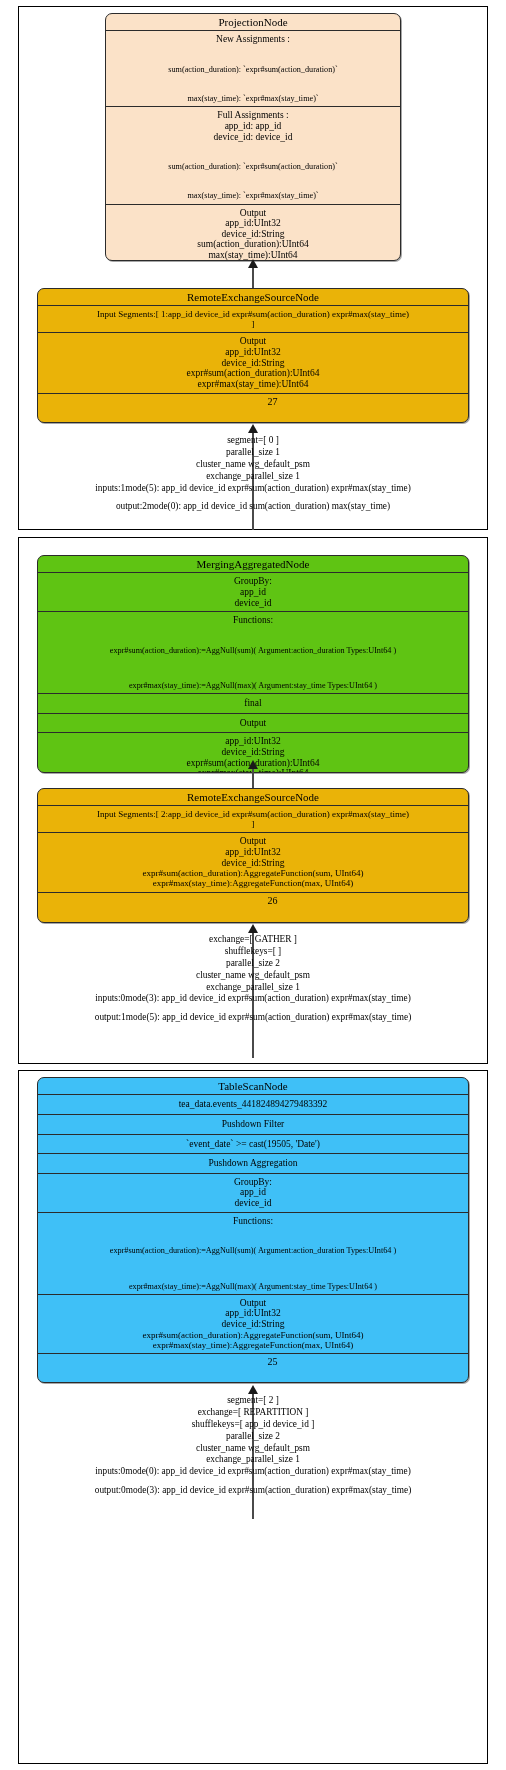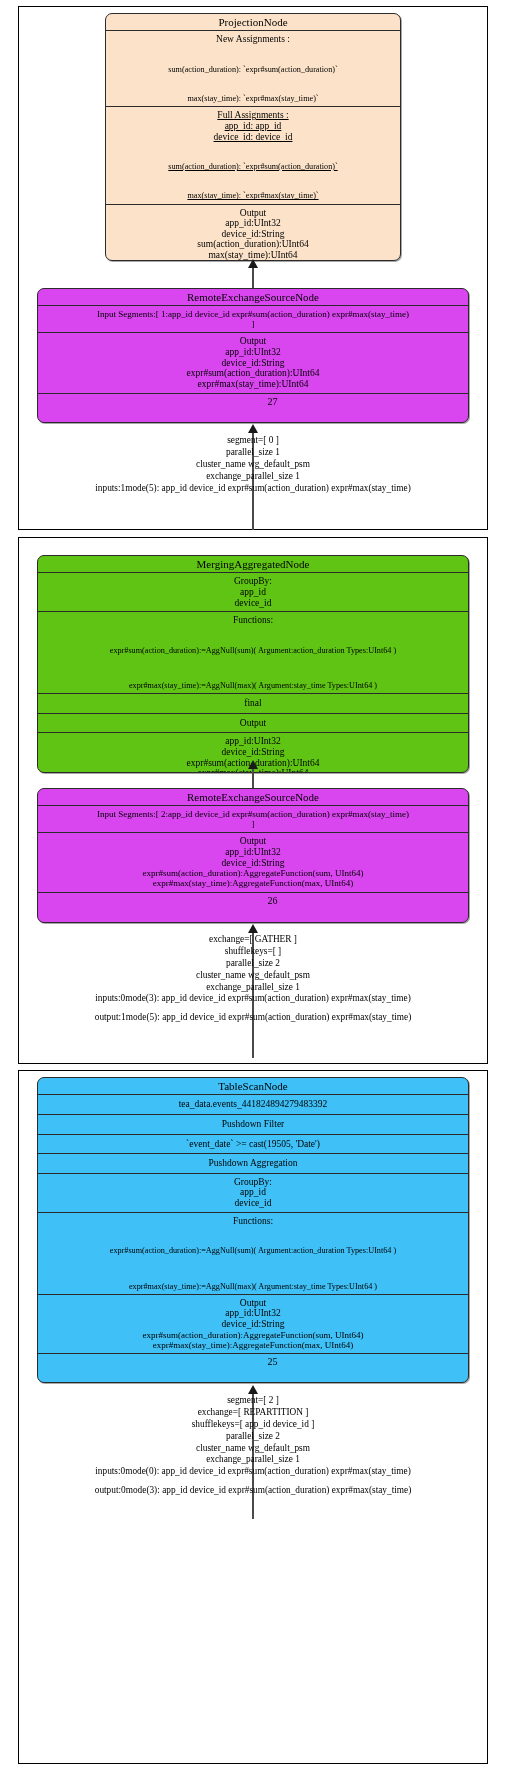--- a/index.html
+++ b/index.html
@@ -34,21 +34,21 @@
     text-align:center;
     padding:2px 3px;
     line-height:1.12;
     box-sizing:border-box;
     overflow:hidden;
     white-space:nowrap;
   }
   .node .row:last-child{border-bottom:none;padding-left:42px;}
 
   .n-peach{background:#fbe2c8;}
-  .n-yellow{background:#d946ef;}
+  .n-yellow{background:#eab308;}
   .n-green{background:#5fc413;}
   .n-blue{background:#3fc0f7;}
 
   .t-title{font-size:11px;padding-top:4px;padding-bottom:4px;}
   .t-body{font-size:9.5px;}
   .t-small{font-size:9px;}
   .t-tiny{font-size:8.2px;margin-top:20px;}
   .t-id{font-size:10px;padding-top:3px;padding-bottom:3px;}
 
   .blank{height:6px;}
@@ -87,21 +87,21 @@
 
       <div class="node n-peach" style="left:86px;top:6px;width:296px;height:248px;">
         <div class="row t-title">ProjectionNode</div>
 
         <div class="row" style="padding:3px 2px;">
           <div class="t-body">New Assignments :</div>
           <div class="t-tiny">sum(action_duration): `expr#sum(action_duration)`</div>
           <div class="t-tiny">max(stay_time): `expr#max(stay_time)`</div>
         </div>
 
-        <div class="row" style="padding:3px 2px;text-decoration:underline;">
+        <div class="row" style="padding:3px 2px;">
           <div class="t-body">Full Assignments :</div>
           <div class="t-body">app_id: app_id</div>
           <div class="t-body">device_id: device_id</div>
           <div class="t-tiny">sum(action_duration): `expr#sum(action_duration)`</div>
           <div class="t-tiny">max(stay_time): `expr#max(stay_time)`</div>
         </div>
 
         <div class="row" style="padding:3px 2px;">
           <div class="t-body">Output</div>
           <div class="t-body">app_id:UInt32</div>
@@ -140,20 +140,21 @@
       <div class="edge-line" style="left:233px;top:423px;height:100px;"></div>
       <div class="arrow" style="left:229px;top:417px;"></div>
 
       <div class="edge-label" style="left:0px;top:428px;width:468px;">
         <div>segment=[ 0 ]</div>
         <div>parallel_size 1</div>
         <div>cluster_name wg_default_psm</div>
         <div>exchange_parallel_size 1</div>
         <div>inputs:1mode(5): app_id device_id expr#sum(action_duration) expr#max(stay_time)</div>
         <div class="gap"></div>
+        <div>output:2mode(0): app_id device_id sum(action_duration) max(stay_time)</div>
       </div>
 
     </div>
   </div>
 
   <div class="cluster" style="left:18px;top:537px;width:470px;height:527px;">
     <div class="cluster-inner">
 
       <div class="node n-green" style="left:18px;top:17px;width:432px;height:218px;">
         <div class="row t-title">MergingAggregatedNode</div>

